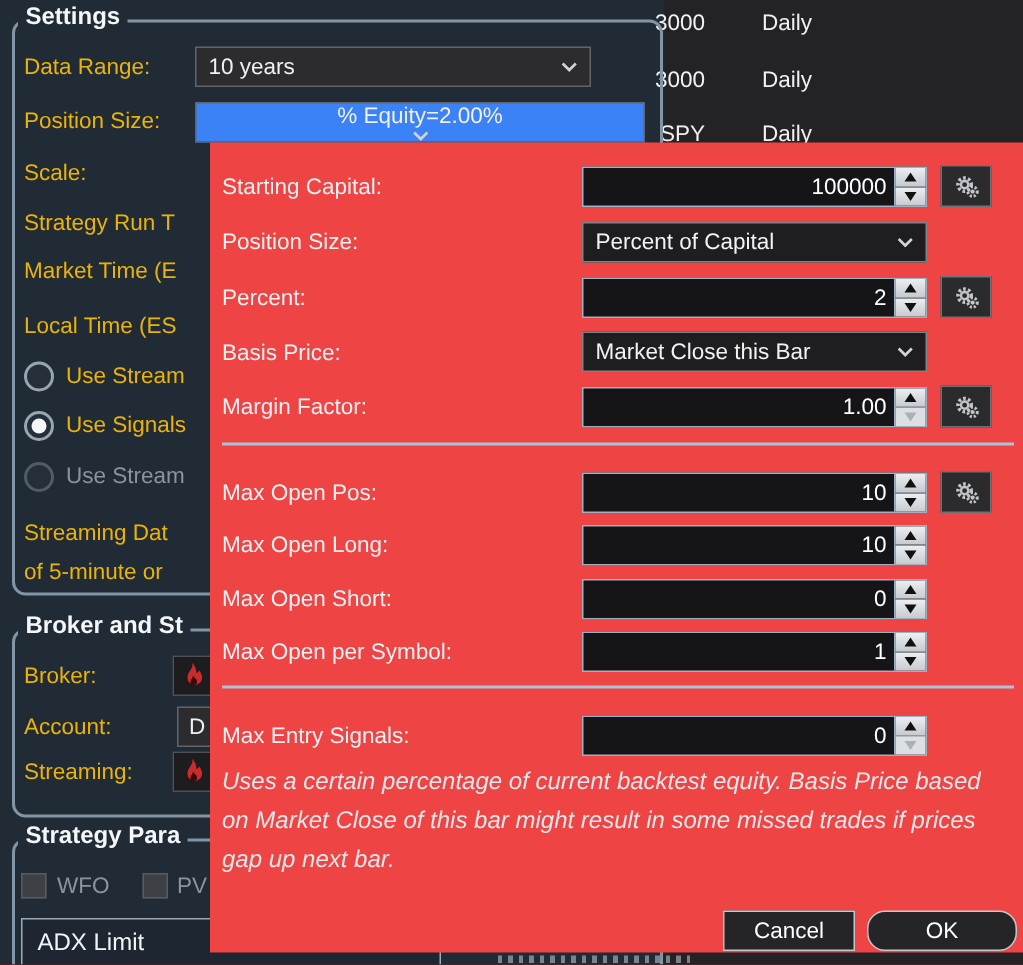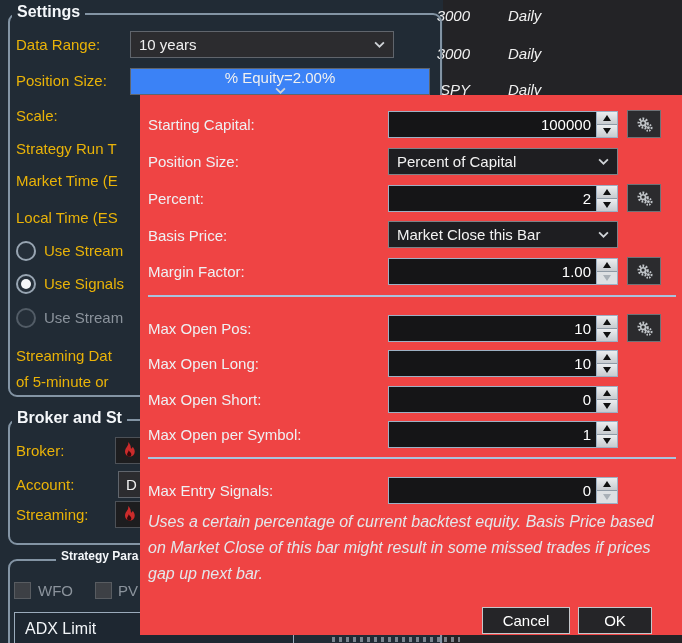--- a/index.html
+++ b/index.html
@@ -2,21 +2,21 @@
 <html><head>
 <meta charset="utf-8">
 <style>
   * { margin:0; padding:0; box-sizing:border-box; }
   html,body { width:682px; height:643px; background:#1c1c1e; }
   body { font-family:"Liberation Sans", sans-serif; }
   .screen { position:relative; width:682px; height:643px; overflow:hidden; background:#212b35; color:#eef2f6; font-size:15px; }
 
   
   .data-table { position:absolute; left:443px; top:0; width:239px; height:643px; background:#232326; }
-  .tbl-row { position:absolute; left:0; width:222px; height:24px;font-style:italic; }
+  .tbl-row { position:absolute; left:0; width:222px; height:24px; }
   .tbl-sym { position:absolute; right:195px; white-space:nowrap; color:#f0f0f0; }
   .tbl-scale { position:absolute; left:65px; white-space:nowrap; color:#f0f0f0; }
 
   
   .groupbox { position:absolute; border:2px solid #8394a4; border-radius:9px; background:transparent; }
   .group-title { position:absolute; background:#212b35; font-weight:bold; padding:0 5px; white-space:nowrap; color:#f4f7fa; }
   .lbl { position:absolute; white-space:nowrap; color:#eab308; }
   .lbl.dim { color:#8b939c; }
 
   .dd { position:absolute; height:27px; background:#2c2c2f; border:1px solid #60656c; display:flex; align-items:center; padding:0 8px; color:#f0f0f0; }
@@ -54,21 +54,21 @@
   .selbox .sel-text { flex:1; white-space:nowrap; }
 
   .gearbtn { position:absolute; left:487px; width:34px; height:28px; background:#2b2b2e; border:1px solid #6e7277; display:flex; align-items:center; justify-content:center; }
 
   .divider { position:absolute; left:8px; width:528px; height:2px; background:#a9c3dd; }
 
   .desc { position:absolute; left:8px; top:414px; width:526px; font-style:italic; font-size:16px; line-height:26px; color:#e3e7eb; }
 
   .btn { position:absolute; top:512px; height:27px; background:#252528; border:1px solid #c4c7cb; color:#fff; font-size:15px; display:flex; align-items:center; justify-content:center; cursor:default; }
   .btn-cancel { left:342px; width:88px; }
-  .btn-ok { left:438px; width:74px; }
+  .btn-ok { left:438px; width:100px;border-radius:12px; }
 
   
   .clip-strip { position:absolute; left:332px; top:637px; width:128px; height:5px;
     background:repeating-linear-gradient(90deg, rgba(195,205,215,.55) 0 3px, transparent 3px 7px); }
 </style>
 </head>
 <body>
 
 <div class="screen">
 
@@ -141,21 +141,21 @@
 
   <span class="lbl" style="left:16px; top:506px;">Streaming:</span>
   <div class="flame-btn" style="left:115px; top:501px;">
     <svg width="18" height="20" viewBox="0 0 24 26">
       <path d="M12 1c2 5-4 7-4 13a6.5 6.5 0 0 0 13 0c0-2.6-1.2-4.6-2.6-6.6-1.2 2.6-2.6 3.2-2.6 1.2C15.8 6 14.5 3 12 1z" fill="#cc2b2b"></path>
       <path d="M12.5 12c.9 2.2-1.8 3-1.8 5.6a2.9 2.9 0 0 0 5.8 0c0-1.9-1.6-3.4-4-5.6z" fill="#35090b"></path>
     </svg>
   </div>
 
   <div class="groupbox" style="left:8px; top:559px; width:434px; height:92px;"></div>
-  <span class="group-title" style="left:12px; top:549px; font-size:12px;margin-left:44px;">Strategy Para</span>
+  <span class="group-title" style="left:12px; top:549px; font-size:16px;">Strategy Para</span>
 
   <div class="checkbox" style="left:14px; top:582px;"></div>
   <span class="lbl dim" style="left:38px; top:582px;">WFO</span>
   <div class="checkbox" style="left:95px; top:582px;"></div>
   <span class="lbl dim" style="left:118px; top:582px;">PV</span>
 
   <div class="listbox" style="left:14px; top:612px; width:280px; height:38px;">
     <div class="item">ADX Limit</div>
   </div>
 

